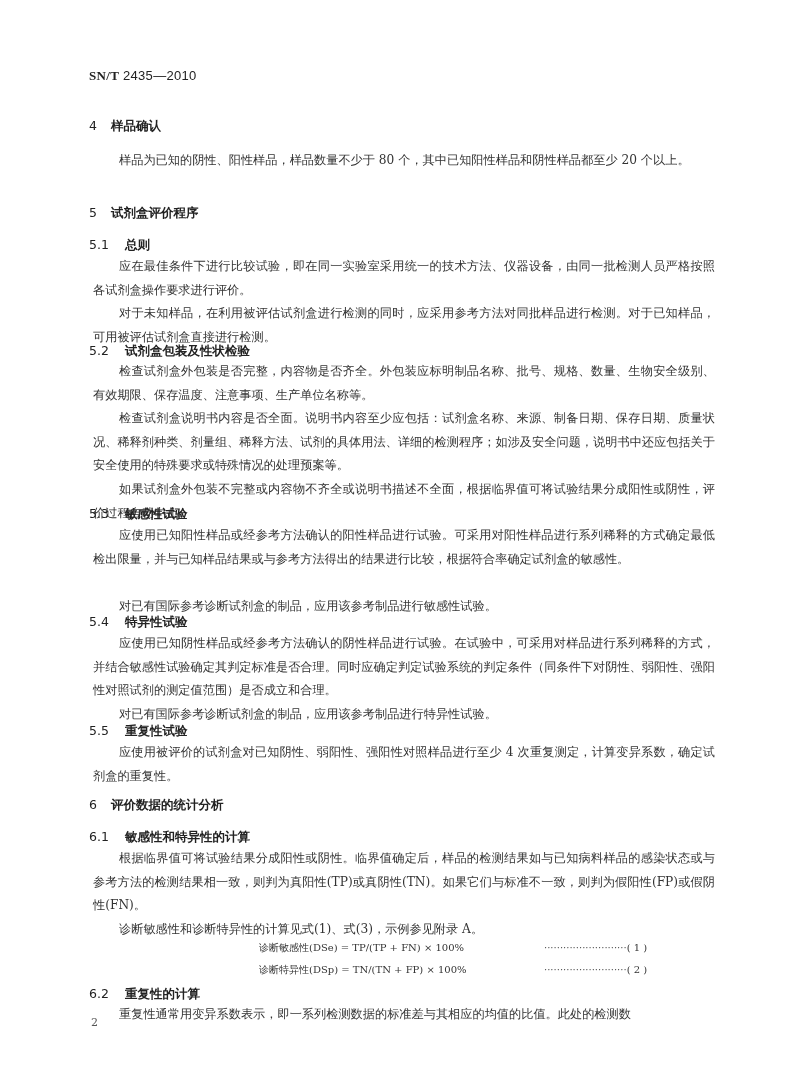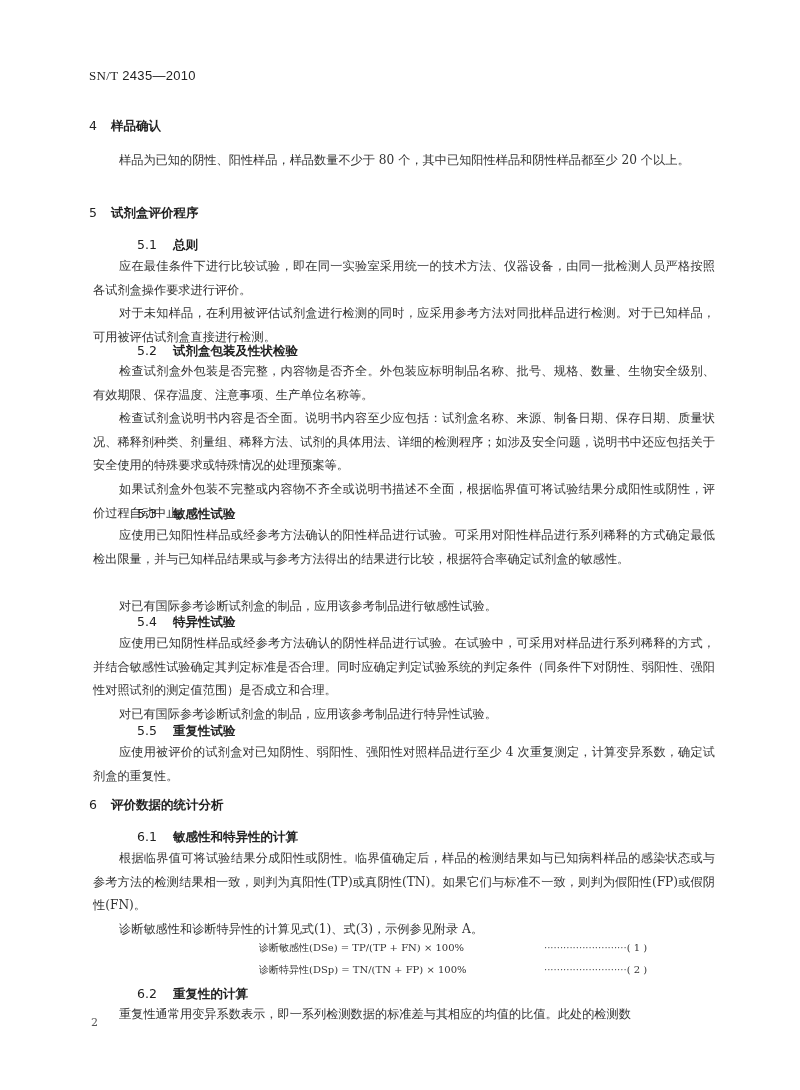--- a/index.html
+++ b/index.html
@@ -5,37 +5,37 @@
   html, body { margin: 0; padding: 0; }
   body {
     width: 800px; height: 1090px; background: #ffffff; position: relative; overflow: hidden;
     font-family: "DejaVu Serif", "Liberation Serif", serif; color: #2a2a2a;
   }
   .page { position: absolute; left: 0; top: 0; width: 800px; height: 1090px; }
   .std-code {
     position: absolute; left: 89px; top: 68px; font-size: 13px; letter-spacing: 0.3px;
     font-family: "Liberation Sans", "DejaVu Sans", sans-serif; color: #222;
   }
-  .std-code b { font-family: "Liberation Serif", serif; font-weight: normal; }
+  .std-code b { font-family: "Liberation Serif", serif; font-weight: bold; }
   .watermark {
     position: absolute; left: 200px; top: 138px; font-size: 92px; font-weight: bold;
     font-family: "DejaVu Sans", "Liberation Sans", sans-serif; color: #e6e6e6;
     letter-spacing: 2px; line-height: 1; z-index: 0; user-select: none;
   }
   .content { position: absolute; left: 89px; top: 0; width: 622px; z-index: 1; }
   .h1 {
     position: absolute; left: 0; font-size: 12.5px; font-weight: bold;
     font-family: "DejaVu Sans", "Liberation Sans", sans-serif; color: #222; white-space: nowrap;
   }
   .h1 .num { display: inline-block; width: 22px; font-weight: normal; }
   .h2 {
     position: absolute; left: 0; font-size: 12.5px; font-weight: bold;
     font-family: "DejaVu Sans", "Liberation Sans", sans-serif; color: #222; white-space: nowrap;
   }
-  .h2 .num { display: inline-block; width: 36px; font-weight: normal; margin-left: 48px; }
+  .h2 .num { display: inline-block; width: 36px; font-weight: normal; }
   .para {
     position: absolute; left: 0; width: 622px; font-size: 12.2px; line-height: 23.5px;
     text-indent: 26px; text-align: justify; color: #333; margin: 4px;
   }
   .formula {
     position: absolute; font-size: 10px; color: #333; white-space: nowrap;
   }
   .formula .lhs { display: inline-block; width: 285px; }
   .formula .dots { display: inline-block; letter-spacing: 0; color: #444; }
   .pageno { position: absolute; left: 91px; top: 1016px; font-size: 11px; color: #555; }

